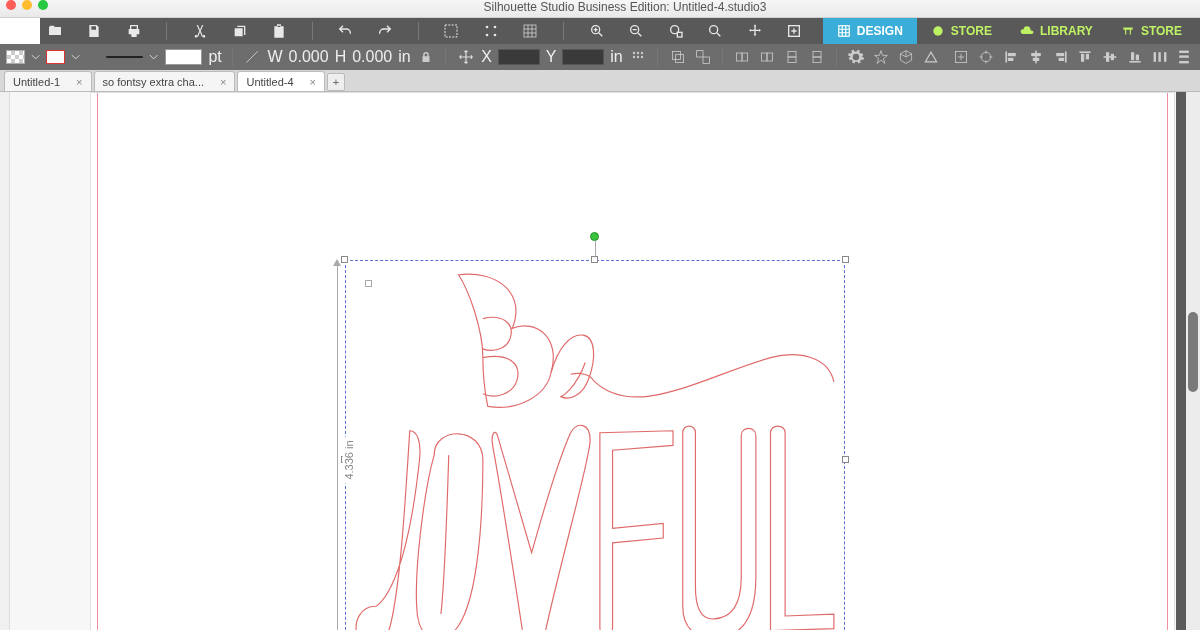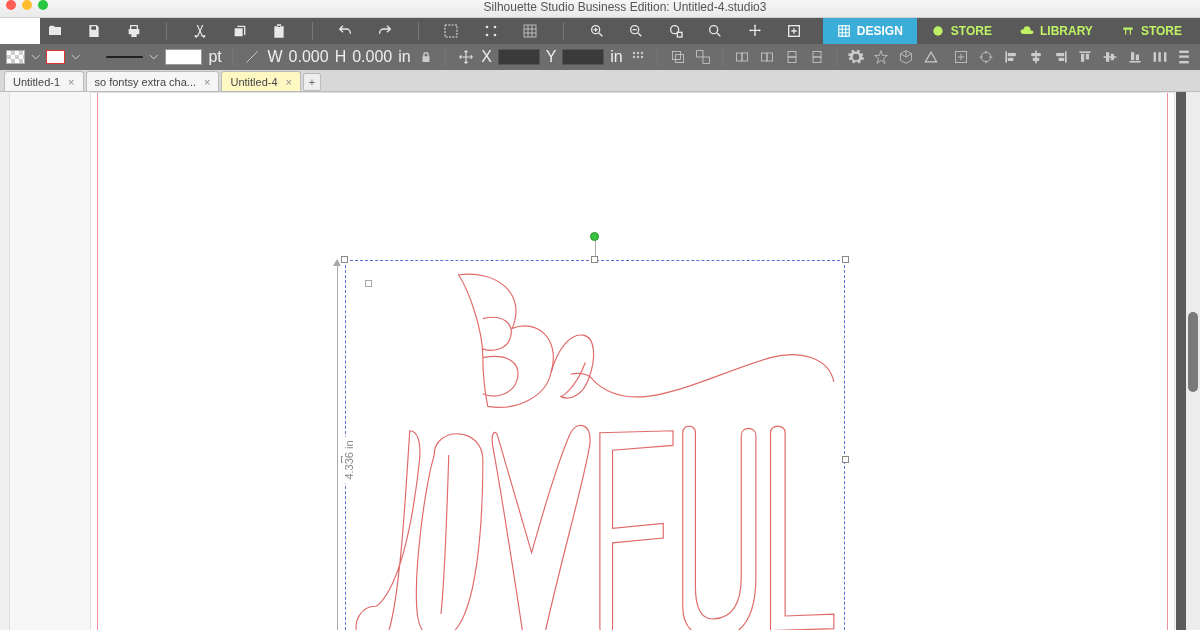--- a/index.html
+++ b/index.html
@@ -28,22 +28,22 @@
   .dd { width:10px; height:10px; }
   .linesample { width:40px; height:2px; background:#222; border-radius:1px; }
   .ptbox { width:40px; height:16px; background:#fff; border:1px solid #999; }
   .unit { font-size:16px; color:#eee; }
   .numbox { width:44px; height:16px; background:#3a3a3a; border:1px solid #555; color:#bbb; font-size:10px; display:flex; align-items:center; padding:0 3px; }
   .gicon { width:20px; height:20px; display:flex; align-items:center; justify-content:center; color:#ddd; cursor:pointer; }
   .flexgap { flex:1; }
 
   
   .doctabs { height:22px; background:#d8d8d8; display:flex; align-items:flex-end; padding:0 4px; border-bottom:1px solid #bbb;}
-  .doctab { height:20px; background:#f5f5f5; border:1px solid #bbb; border-bottom:none; border-radius:3px 3px 0 0; display:flex; align-items:center; padding:0 8px; gap:8px; margin-right:2px; font-size:11px; color:#444; cursor:pointer;}
-  .doctab.active { background:#fef9c3; }
+  .doctab { height:20px; background:#f5f5f5; border:1px solid #bbb; border-bottom:none; border-radius:3px 3px 0 0; display:flex; align-items:center; padding:0 8px; gap:16px; margin-right:2px; font-size:11px; color:#444; cursor:pointer;}
+  .doctab.active { background:#ffffff; }
   .doctab .x { color:#888; font-size:11px; cursor:pointer;}
   .addtab { width:18px; height:18px; display:flex; align-items:center; justify-content:center; color:#666; cursor:pointer; border:1px solid #bbb; border-radius:2px; background:#eee;}
 
   
   .workspace { position:absolute; top:92px; left:0; right:0; bottom:0; background:#fdfdfd; display:flex; }
   .toolstrip { width:10px; background:#f0f0f0; border-right:1px solid #ddd; }
   .panelstrip { width:10px; background:#5b5b5b; position:absolute; right:14px; top:0; bottom:0;}
   .scrollbar-v { position:absolute; right:0; top:0; bottom:0; width:14px; background:#ececec; }
   .scrollthumb { position:absolute; right:2px; top:220px; width:10px; height:80px; background:#7a7a7a; border-radius:5px;}
   .canvaswrap { flex:1; position:relative; background:#f7f7f7; }

